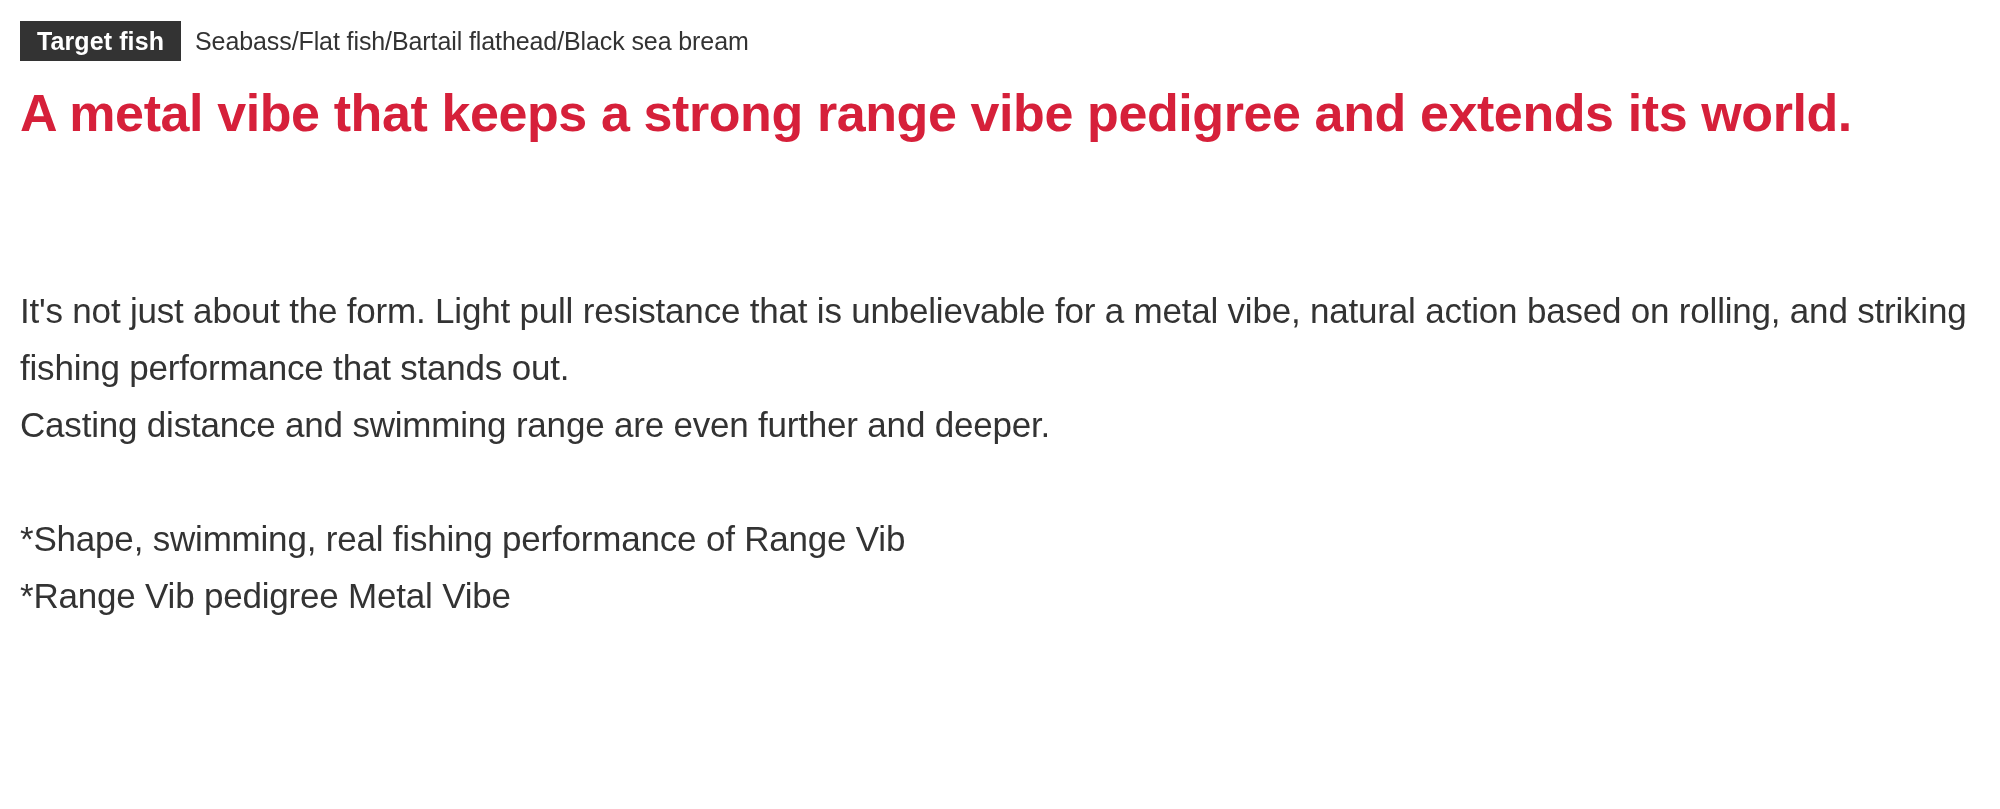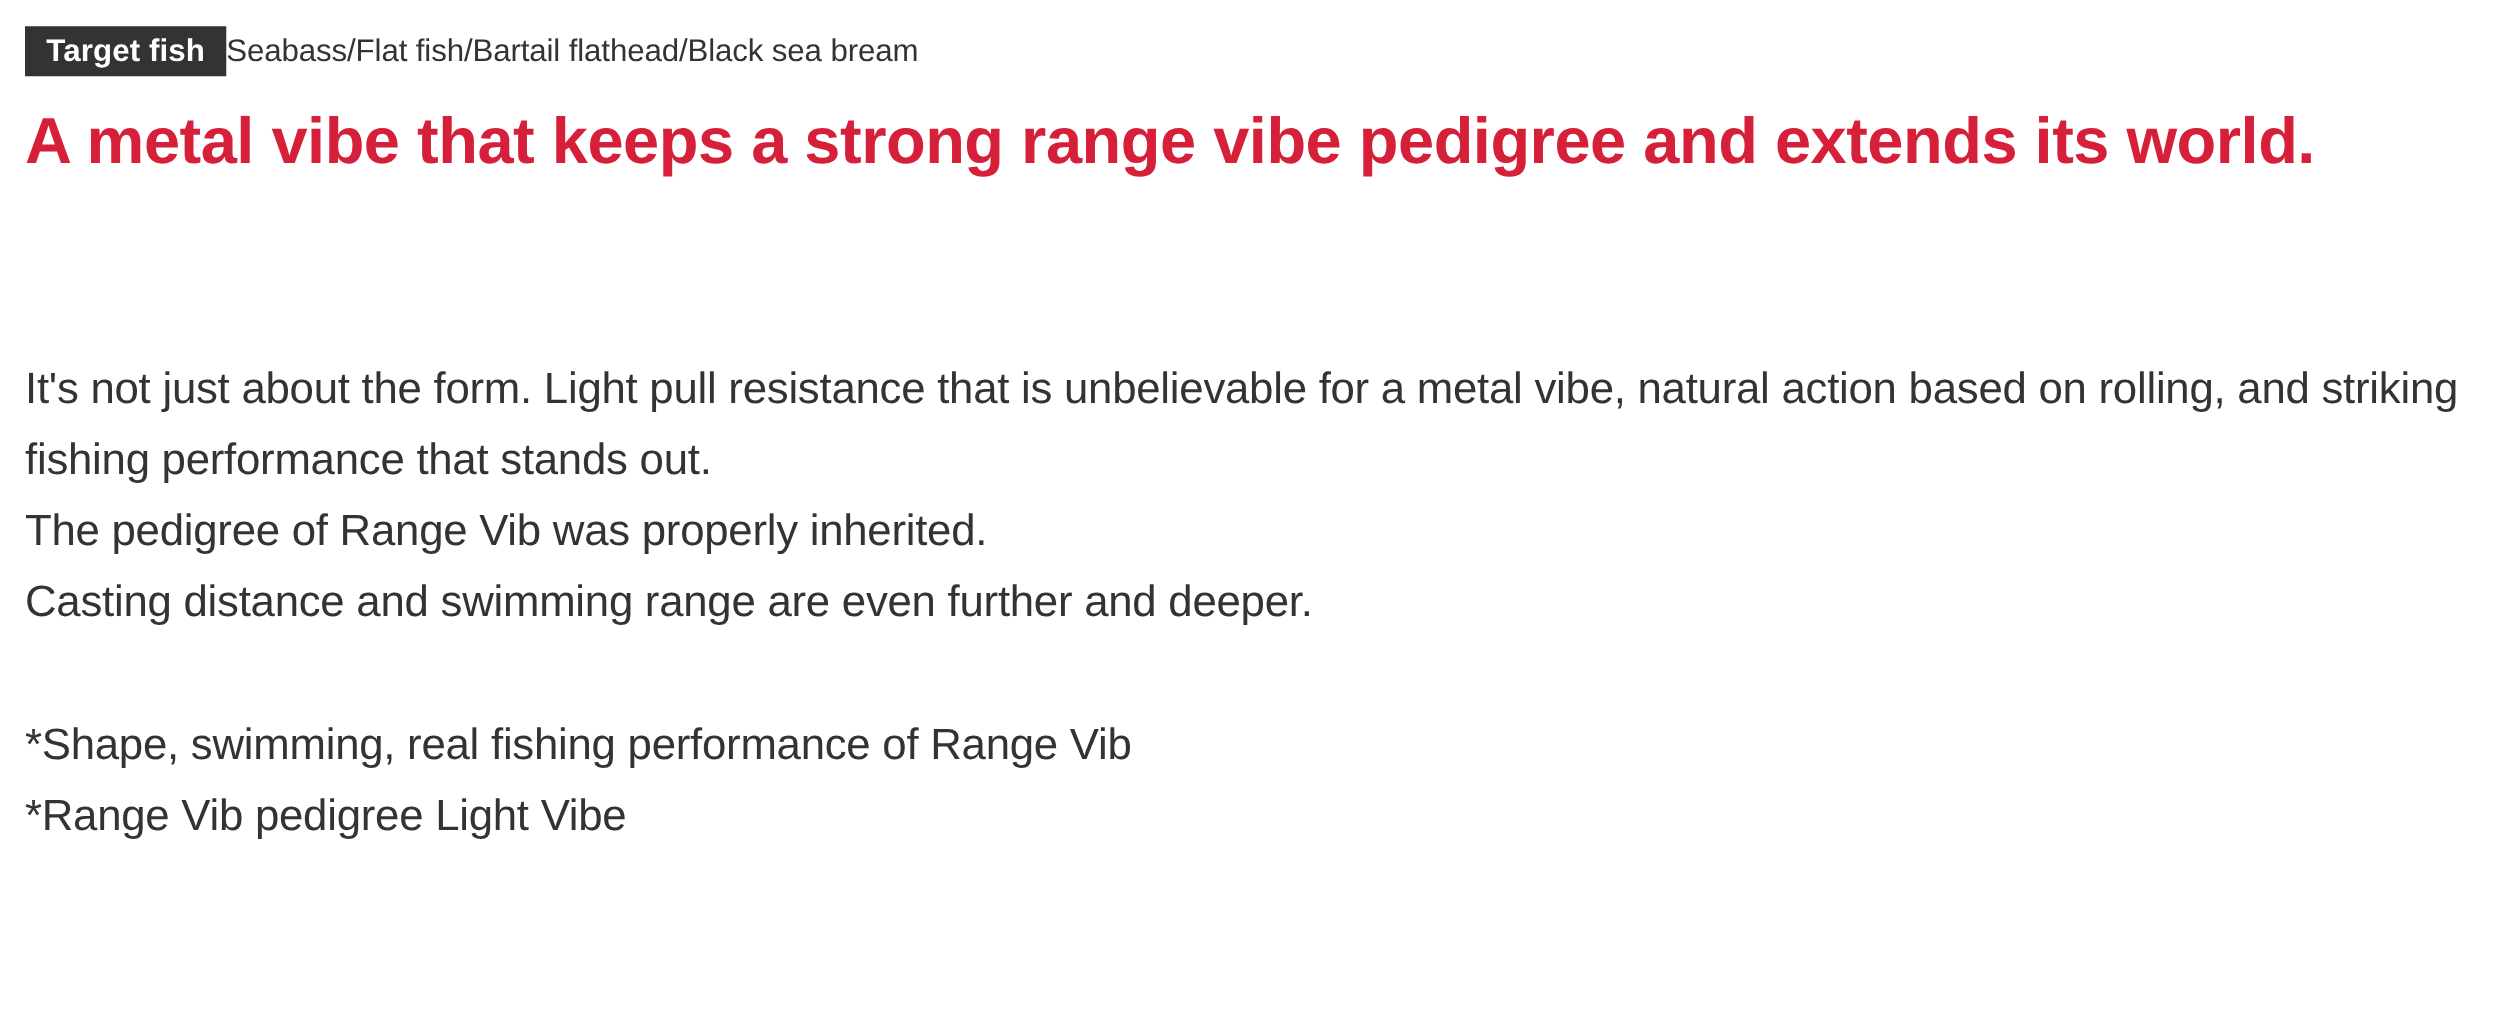--- a/index.html
+++ b/index.html
@@ -38,21 +38,21 @@
     color: #ffffff;
     font-size: 25px;
     font-weight: 700;
     line-height: 40px;
     height: 40px;
     padding: 0 17px;
     letter-spacing: 0.1px;
     box-sizing: border-box;
   }
   .target-species {
-    margin-left: 0;
+    margin-left: 14px;
     font-size: 25px;
     font-weight: 400;
     color: #333333;
     letter-spacing: -0.1px;
   }
 
   
   .headline {
     position: absolute;
     left: 20px;
@@ -92,20 +92,19 @@
 
   <div class="target-row">
     <span class="target-badge">Target fish</span>
     <span class="target-species">Seabass/Flat fish/Bartail flathead/Black sea bream</span>
   </div>
 
   <h1 class="headline">A metal vibe that keeps a strong range vibe pedigree and extends its world.</h1>
 
   <div class="body-copy">
     <p>It's not just about the form. Light pull resistance that is unbelievable for a metal vibe, natural action based on rolling, and striking fishing performance that stands out.</p>
-    <p>The pedigree of Range Vib was properly inherited.</p>
     <p>Casting distance and swimming range are even further and deeper.</p>
     <div class="spacer-line"></div>
     <p>*Shape, swimming, real fishing performance of Range Vib</p>
-    <p>*Range Vib pedigree Light Vibe</p>
+    <p>*Range Vib pedigree Metal Vibe</p>
   </div>
 
 </div>
 
 </body></html>

